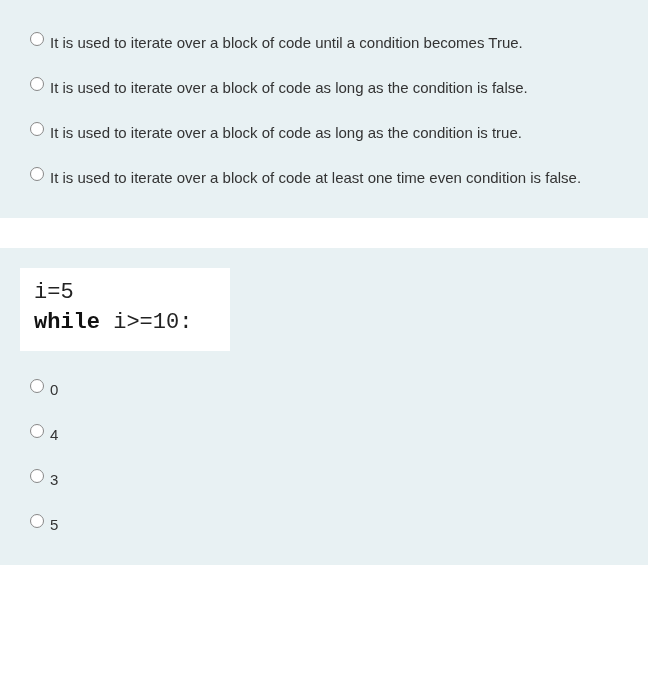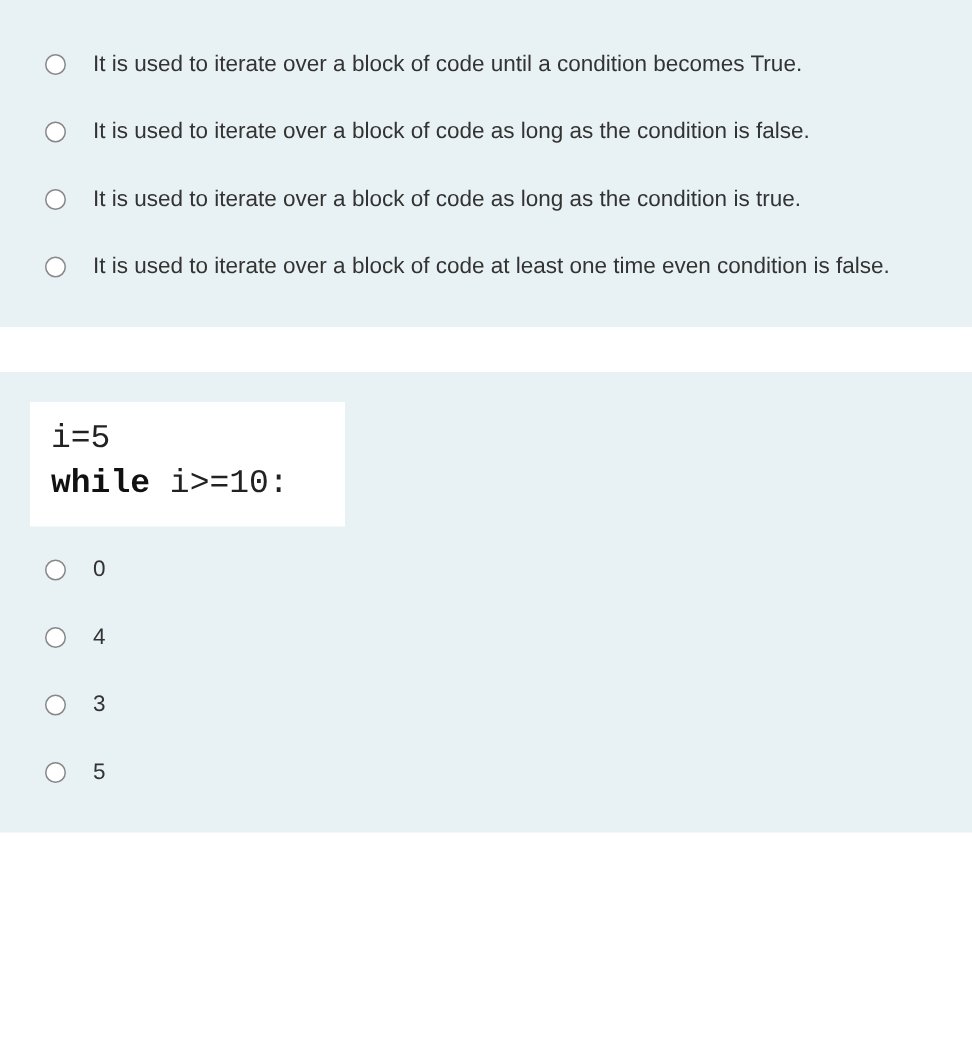--- a/index.html
+++ b/index.html
@@ -27,42 +27,42 @@
     .question-text .mono {
       font-family: "Courier New", Courier, monospace;
       font-weight: bold;
       font-size: 14px;
     }
     .options {
       padding-left: 10px;
     }
     .option-row {
       display: flex;
-      align-items: center;
-      gap: 18px;
+      align-items: flex-start;
+      gap: 6px;
       padding: 12px 0;
     }
     .radio {
       width: 14px;
       height: 14px;
       border: 1.5px solid #888;
       border-radius: 50%;
       flex-shrink: 0;
       background: #fff;
       cursor: pointer;
     }
     .option-label {
       font-size: 15px;
       color: #333;
       line-height: 1.4;
     }
     .code-block {
       background: #ffffff;
       padding: 10px 14px 14px 14px;
-      margin-bottom: 6px;
+      margin-bottom: 16px;
       display: inline-block;
       min-width: 210px;
     }
     .code-line {
       font-family: Consolas, "Courier New", monospace;
       font-size: 22px;
       color: #222;
       line-height: 1.35;
       white-space: pre;
     }

